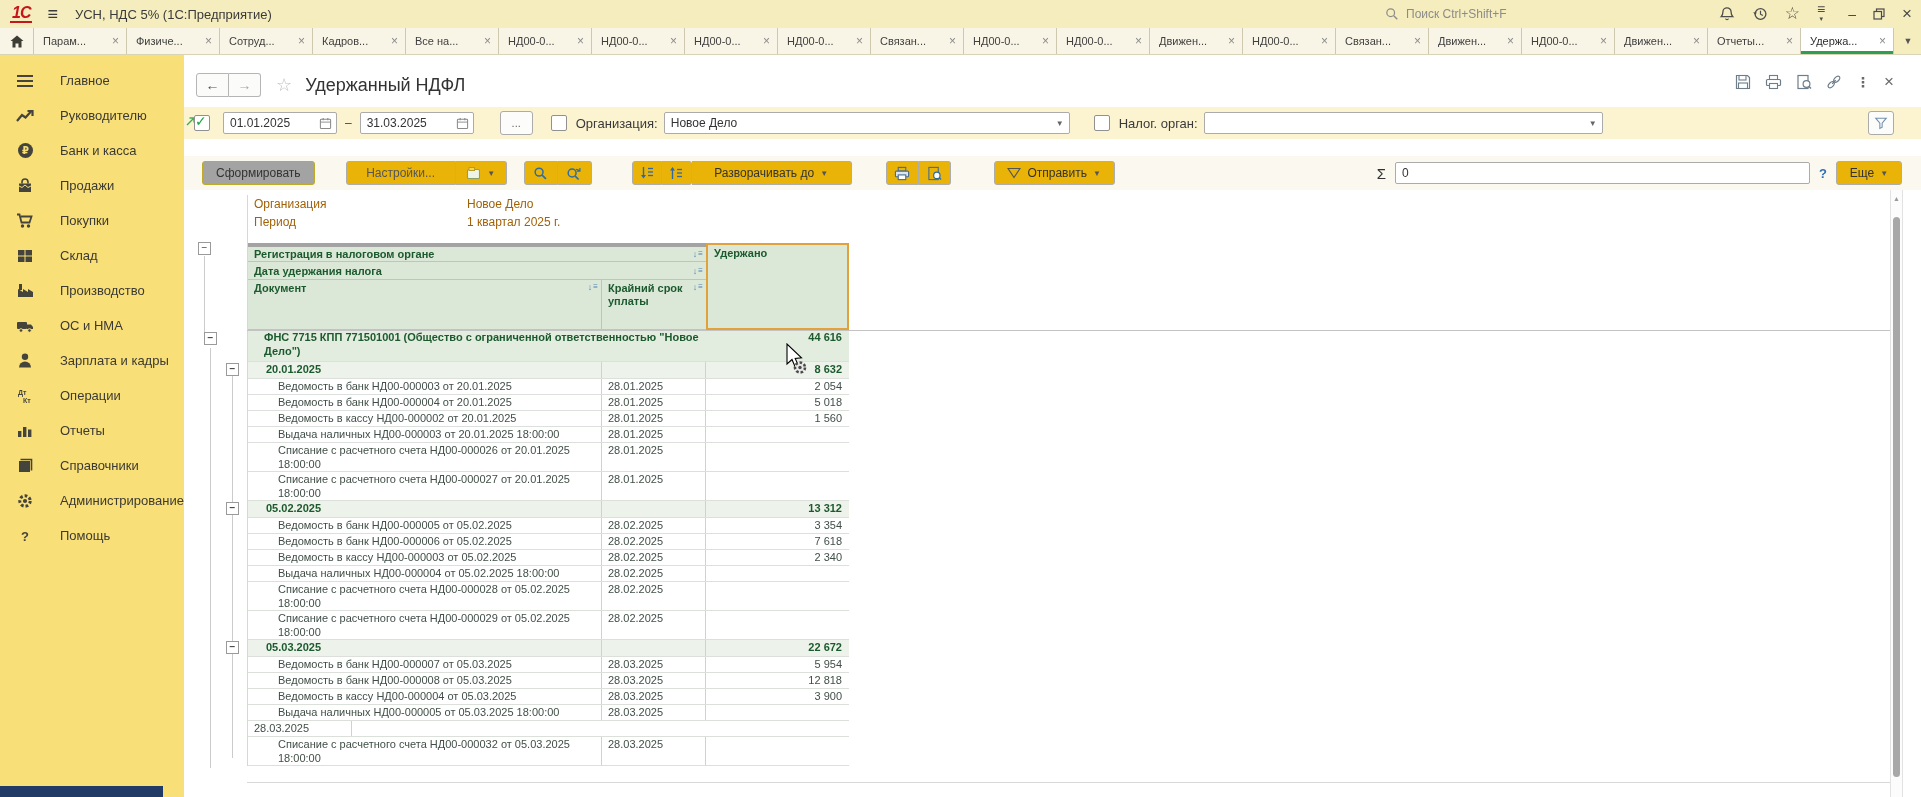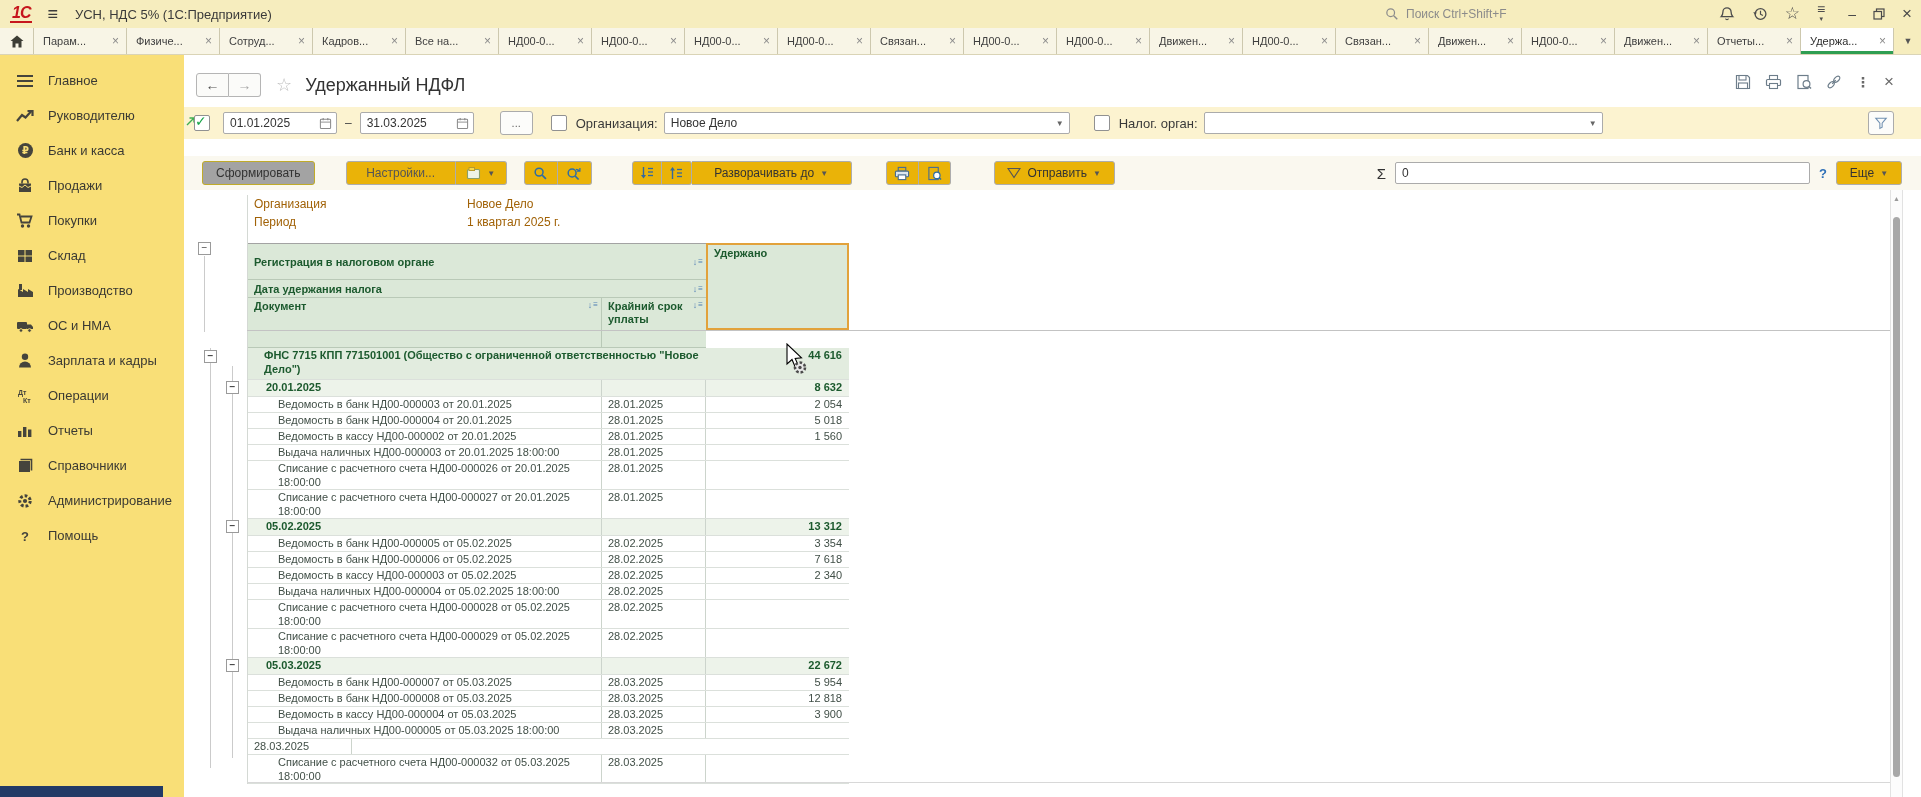--- a/index.html
+++ b/index.html
@@ -27,21 +27,21 @@
   .tab{width:93px;box-sizing:border-box;display:flex;align-items:center;justify-content:space-between;
        padding:0 7px 0 9px;background:#f8f5e6;border-right:1px solid #cdc8ae;font-size:11px;color:#3f3f3f;height:26px}
   .tab .tlabel{overflow:hidden;white-space:nowrap}
   .tab .tclose{color:#8a8a8a;font-size:12px;margin-left:4px}
   .tab.active{background:#fff;box-shadow:inset 0 -3px 0 #2f9e52;color:#2c2c2c}
   .tab-overflow{margin-left:auto;width:26px;text-align:center;font-size:9px;color:#555;height:26px;line-height:26px}
 
   
   .app{position:absolute;top:55px;left:0;right:0;bottom:0;display:flex}
   .sidebar{width:184px;flex:0 0 184px;background:#f9df77;padding-top:8px;box-sizing:border-box}
-  .side-item{display:flex;align-items:center;gap:13px;height:35px;padding-left:15px;font-size:13px;color:#3b3a33}
+  .side-item{display:flex;align-items:center;gap:25px;height:35px;padding-left:15px;font-size:13px;color:#3b3a33}
   .side-item .sicon{width:20px;height:20px;display:flex;align-items:center;justify-content:center;color:#45443c}
   .main{flex:1;position:relative;background:#fff;overflow:hidden}
 
   
   .rheader{position:absolute;top:11px;left:0;right:0;height:38px;display:flex;align-items:center}
   .navbtns{margin-left:12px;display:flex}
   .navbtn{width:31px;height:22px;border:1px solid #b5b5b5;background:#fbfbf9;display:flex;align-items:center;justify-content:center;font-size:14px}
   .navbtn.back{border-radius:3px 0 0 3px;color:#4f4f4f}
   .navbtn.fwd{border-left:none;border-radius:0 3px 3px 0;color:#a5a5a5}
   .fav-star{color:#bdbdbd;font-size:18px;margin-left:15px}
@@ -84,21 +84,21 @@
 
   
   .table-area{position:absolute;top:135px;left:0;right:0;bottom:0}
   .sheet{position:absolute;left:63px;top:5px;width:601px;font-size:11px;border-left:1px solid #d4d9d4}
   .irow{display:flex;height:18px;align-items:center;color:#a16207;font-size:12px}
   .ilabel{width:213px;padding-left:6px}
   .hgrid{display:flex;margin-top:12px}
   .hleft{width:458px;box-sizing:border-box}
   .hrow{background:#dbe8d8;color:#1c5a2e;font-weight:bold;border-bottom:1px solid #b9c9b7;border-top:1px solid #b9c9b7;
         display:flex;align-items:center;justify-content:space-between;padding:0 3px 0 6px;box-sizing:border-box}
-  .hrow.h1{height:37px;border-top:1px solid #a3a3a3}
+  .hrow.h1{height:19px;border-top:4px solid #a3a3a3}
   .hrow.h2{height:18px;border-top:none}
   .hrow3{display:flex;height:50px}
   .hcell{background:#dbe8d8;color:#1c5a2e;font-weight:bold;box-sizing:border-box;display:flex;justify-content:space-between;padding:2px 3px 0 6px;border-bottom:1px solid #b9c9b7}
   .hdoc{width:354px;border-right:1px solid #b9c9b7}
   .hdl{width:104px;line-height:13px}
   .hright{width:143px;height:87px;box-sizing:border-box;border:2px solid #e2a23b;background:#dbe8d8;color:#1c5a2e;font-weight:bold;padding:2px 6px}
   .sorticon{color:#4f7fb5;font-size:9px;font-weight:normal;display:flex;align-items:flex-start;gap:1px;line-height:10px}
   .sorticon i{font-style:normal;font-size:8px}
 
   .trow{display:flex;border-bottom:1px solid #dbe0db;position:relative;line-height:13.5px}

